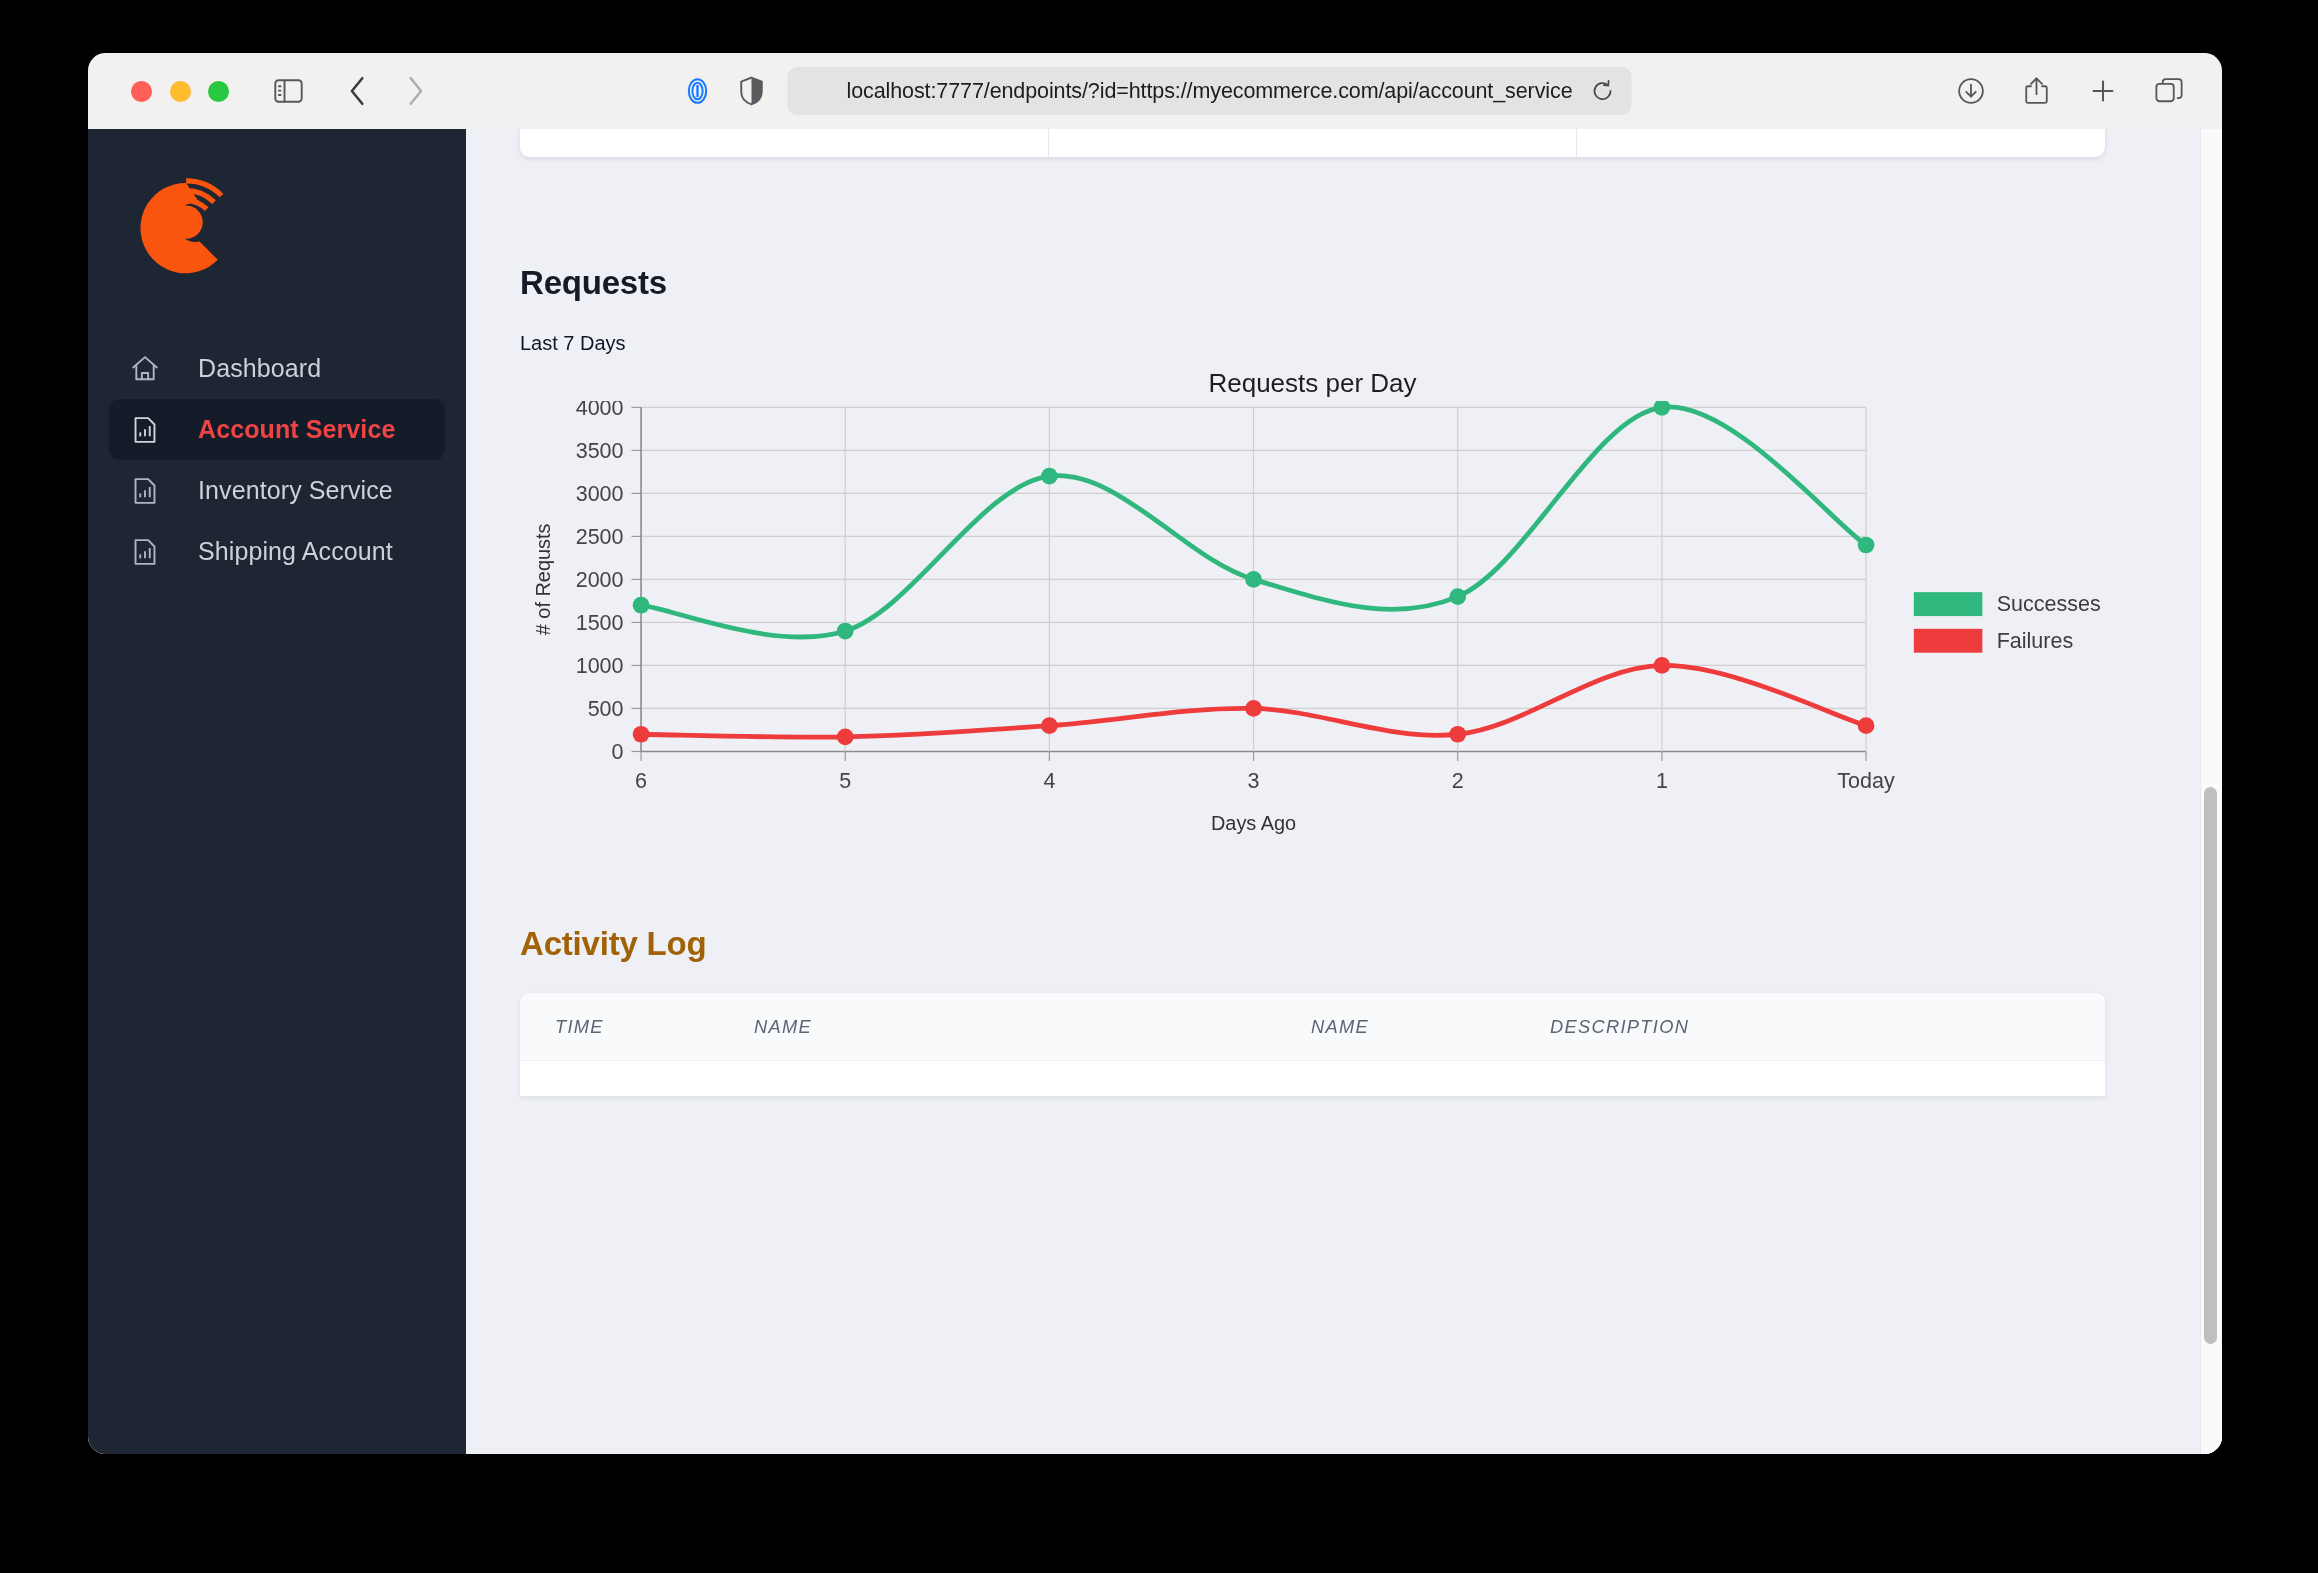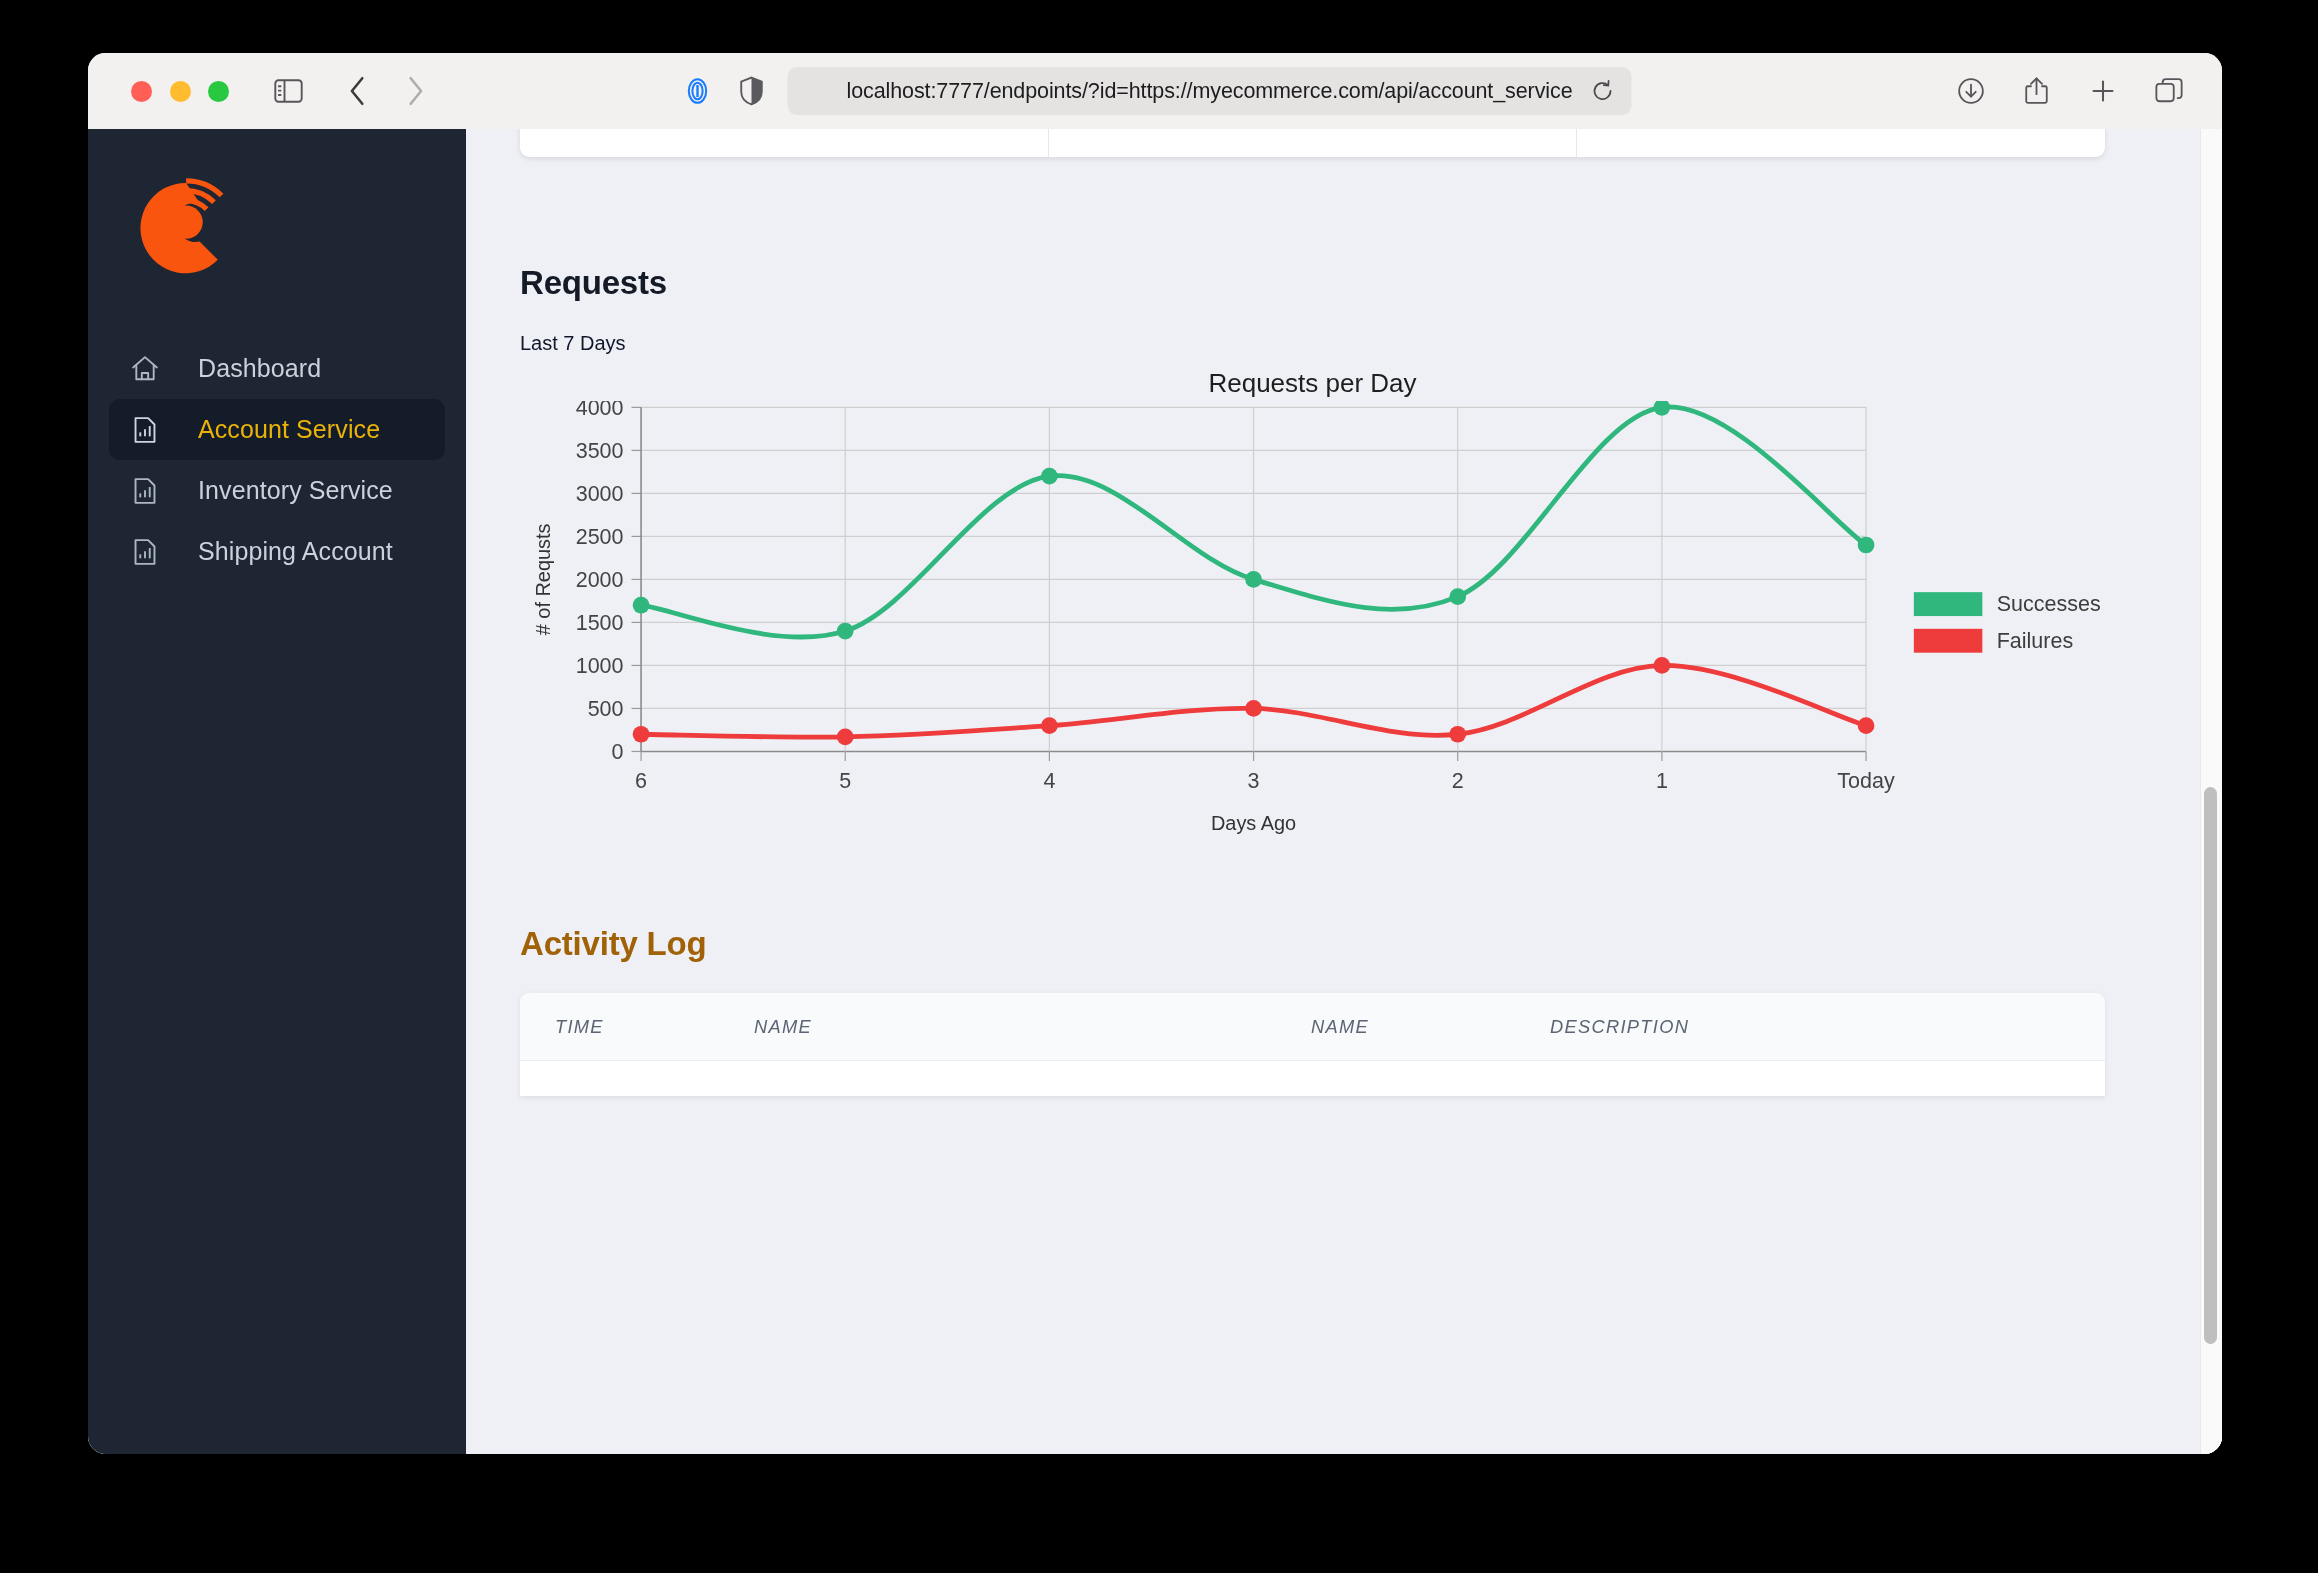--- a/index.html
+++ b/index.html
@@ -23,20 +23,21 @@
   }
 
   
   #toolbar {
     position: relative;
     height: 76px;
     background: #f2f1ef;
     display: flex;
     align-items: center;
     padding: 0 29px;
+    border-radius: 23px;
   }
   .traffic-lights { display: flex; gap: 17.5px; margin-left: 14.3px; }
   .tl { width: 21px; height: 21px; border-radius: 50%; }
   .tl.red    { background: #ff5f57; }
   .tl.yellow { background: #febc2e; }
   .tl.green  { background: #28c840; }
 
   .tb-icon {
     width: 37px; height: 37px;
     display: flex; align-items: center; justify-content: center;
@@ -100,22 +101,22 @@
     gap: 38px;
     height: 61px;
     padding: 0 21px;
     border-radius: 11px;
     color: #ccd2dc;
     font-size: 25px;
     letter-spacing: 0.1px;
   }
   .nav-item.active {
     background: #151c29;
-    color: #eab308;
-    font-weight: normal;
+    color: #ef4444;
+    font-weight: bold;
   }
   .nav-icon { width: 30px; height: 30px; flex: 0 0 30px; color: #aeb6c4; display:flex; }
   .nav-item.active .nav-icon { color: #ced5e0; }
 
   
   #main {
     flex: 1;
     position: relative;
     background: #eef0f5;
     overflow: hidden;

